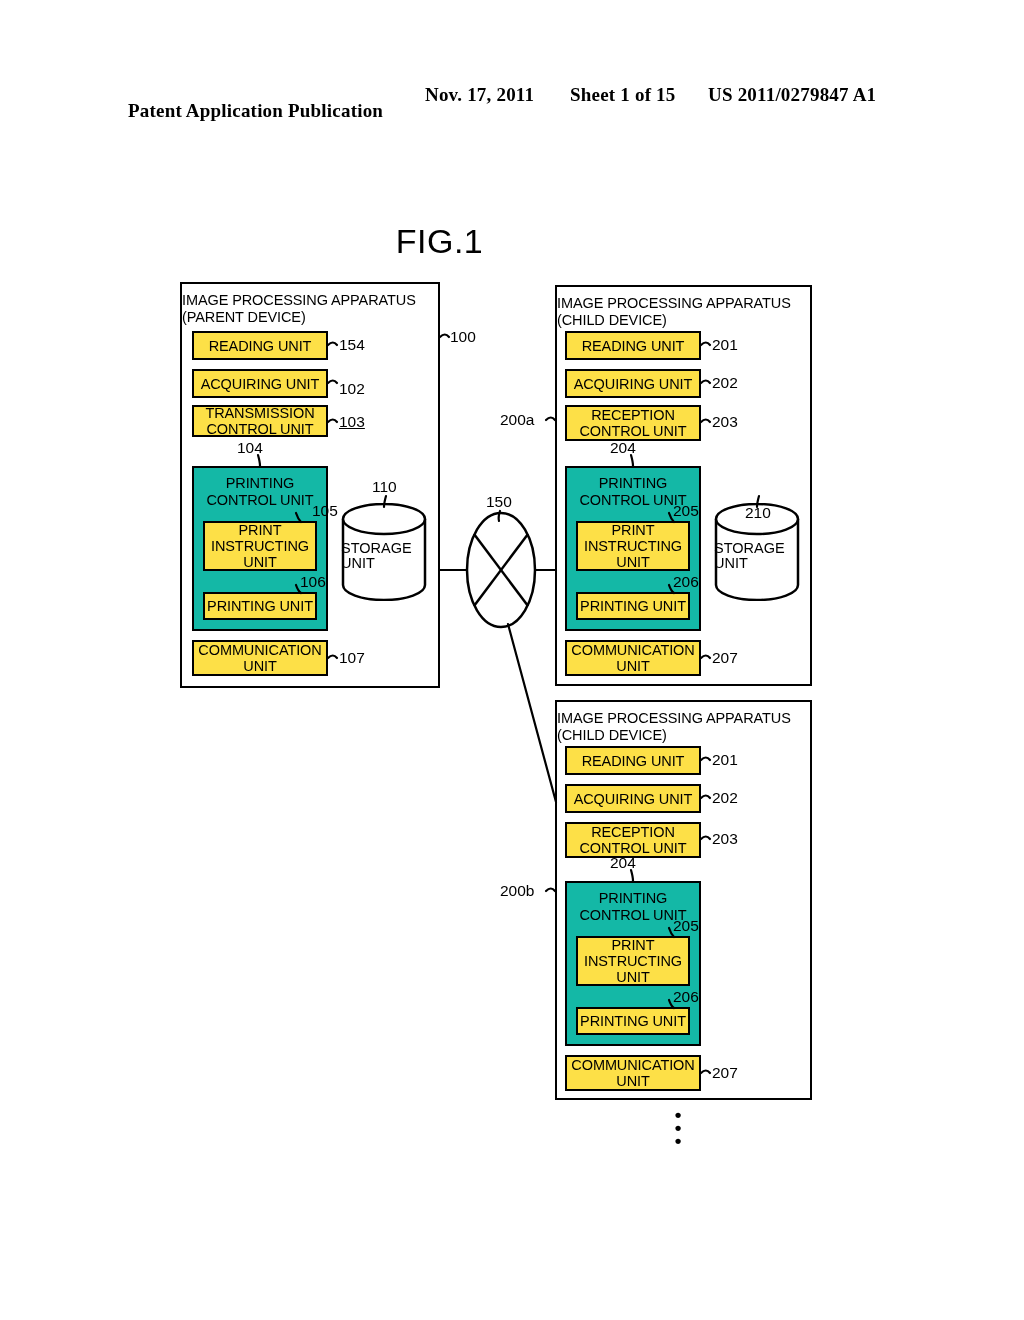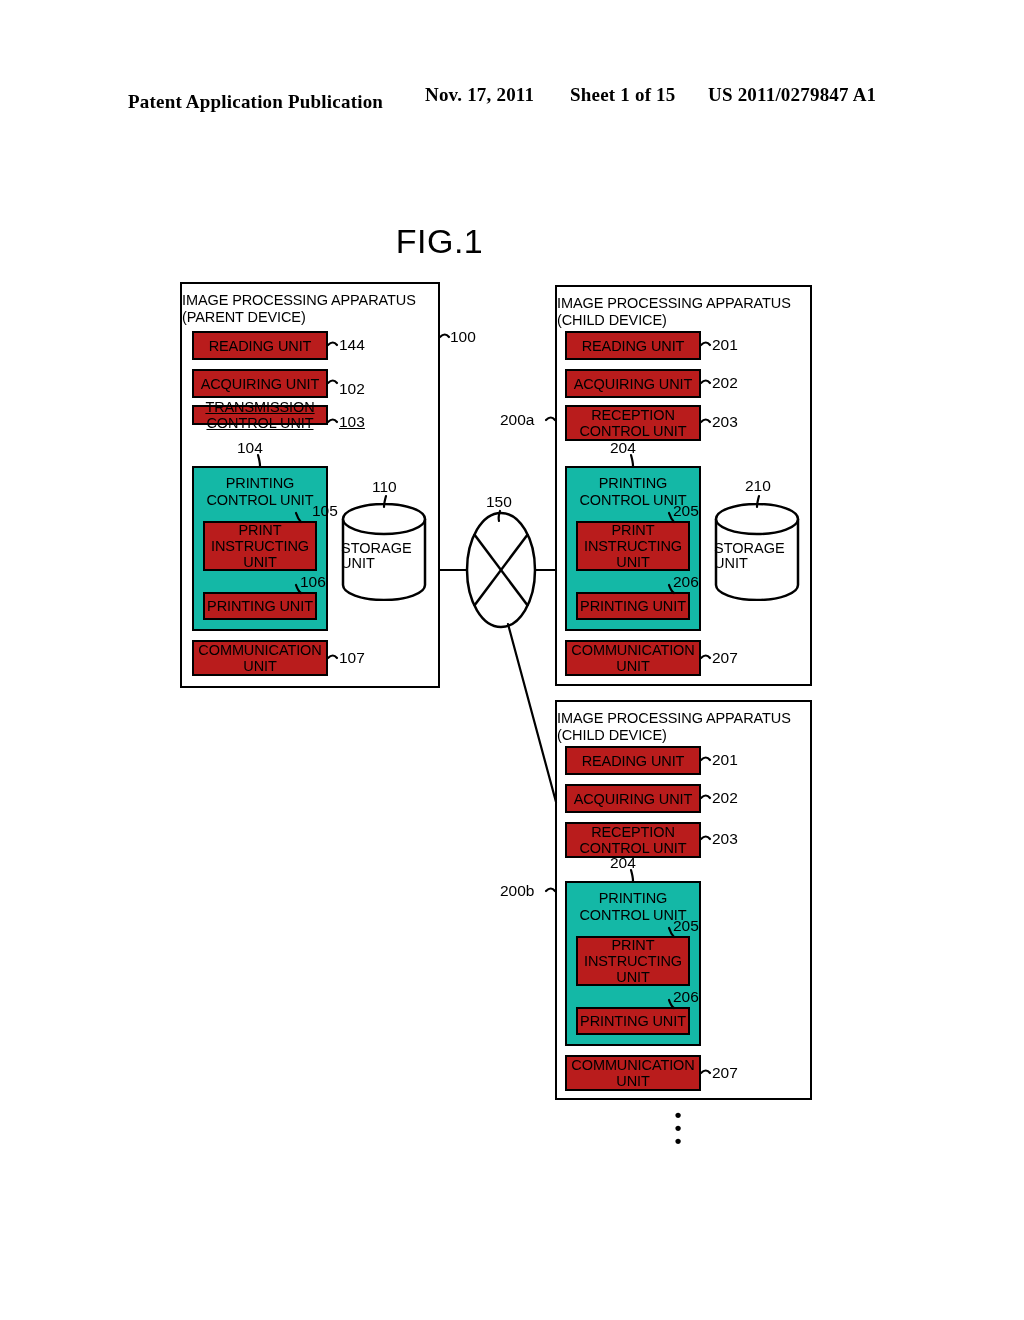--- a/index.html
+++ b/index.html
@@ -22,21 +22,21 @@
     left: 0;
     top: 84px;
     width: 1024px;
     height: 26px;
     font-family: "Liberation Serif", serif;
     font-weight: bold;
     font-size: 19px;
     letter-spacing: 0.2px;
     white-space: nowrap;
   }
-  #patent-header .hdr-pub   { position: absolute; left: 128px; top: 7px; }
+  #patent-header .hdr-pub   { position: absolute; left: 128px; top: 16px; }
   #patent-header .hdr-date  { position: absolute; left: 425px; top: 0; }
   #patent-header .hdr-sheet { position: absolute; left: 570px; top: 0; }
   #patent-header .hdr-num   { position: absolute; left: 708px; top: 0; }
 
   
   #figure-title {
     position: absolute;
     left: 0;
     top: 222px;
     width: 879px;
@@ -59,21 +59,21 @@
     text-align: left;
     font-size: 14.5px;
     line-height: 16.5px;
     letter-spacing: -0.1px;
     white-space: pre-line;
   }
 
   .unit {
     position: absolute;
     border: 2px solid #000;
-    background: #b91c1c;
+    background: #fde047;
     box-sizing: border-box;
     display: flex;
     align-items: center;
     justify-content: center;
     text-align: center;
     font-size: 14.5px;
     line-height: 16px;
     letter-spacing: -0.1px;
     white-space: pre-line;
   }
@@ -156,21 +156,21 @@
 
 <div id="figure-title">FIG.1</div>
 
 <div class="apparatus" style="left:180px; top:282px; width:260px; height:406px;">
   <div class="apparatus-title" style="top:8px;">IMAGE PROCESSING APPARATUS
 (PARENT DEVICE)</div>
 </div>
 
 <div class="unit" style="left:192px; top:331px; width:136px; height:29px;">READING UNIT</div>
 <div class="unit" style="left:192px; top:369px; width:136px; height:29px;">ACQUIRING UNIT</div>
-<div class="unit" style="left:192px; top:405px; width:136px; height:20px;text-decoration:underline;">TRANSMISSION
+<div class="unit" style="left:192px; top:405px; width:136px; height:32px;">TRANSMISSION
 CONTROL UNIT</div>
 
 <div class="group-box" style="left:192px; top:466px; width:136px; height:165px;">
   <div class="group-label" style="top:7px;">PRINTING
 CONTROL UNIT</div>
 </div>
 <div class="unit" style="left:203px; top:521px; width:114px; height:50px;">PRINT
 INSTRUCTING
 UNIT</div>
 <div class="unit" style="left:203px; top:592px; width:114px; height:28px;">PRINTING UNIT</div>
@@ -297,40 +297,40 @@
     <path d="M669,928 q2,6 5,9"></path>
     <path d="M669,1000 q2,6 5,8"></path>
 
     <path d="M546,891 q5,-5 9,0"></path>
 
     <path d="M500,511 q-2,6 -1,10"></path>
   </g>
 </svg>
 
 <div class="refnum" style="left:450px; top:329px;">100</div>
-<div class="refnum" style="left:339px; top:337px;">144</div>
+<div class="refnum" style="left:339px; top:337px;">154</div>
 <div class="refnum" style="left:339px; top:381px;">102</div>
 <div class="refnum" style="left:339px; top:414px;text-decoration:underline;">103</div>
 <div class="refnum" style="left:237px; top:440px;">104</div>
 <div class="refnum" style="left:312px; top:503px;">105</div>
 <div class="refnum" style="left:300px; top:574px;">106</div>
 <div class="refnum" style="left:339px; top:650px;">107</div>
 <div class="refnum" style="left:372px; top:479px;">110</div>
 
 <div class="refnum" style="left:486px; top:494px;">150</div>
 
 <div class="refnum" style="left:500px; top:412px;">200a</div>
 <div class="refnum" style="left:712px; top:337px;">201</div>
 <div class="refnum" style="left:712px; top:375px;">202</div>
 <div class="refnum" style="left:712px; top:414px;">203</div>
 <div class="refnum" style="left:610px; top:440px;">204</div>
 <div class="refnum" style="left:673px; top:503px;">205</div>
 <div class="refnum" style="left:673px; top:574px;">206</div>
 <div class="refnum" style="left:712px; top:650px;">207</div>
-<div class="refnum" style="left:745px; top:478px;">210</div>
+<div class="refnum" style="left:745px; top:505px;">210</div>
 
 <div class="refnum" style="left:500px; top:883px;">200b</div>
 <div class="refnum" style="left:712px; top:752px;">201</div>
 <div class="refnum" style="left:712px; top:790px;">202</div>
 <div class="refnum" style="left:712px; top:831px;">203</div>
 <div class="refnum" style="left:610px; top:855px;">204</div>
 <div class="refnum" style="left:673px; top:918px;">205</div>
 <div class="refnum" style="left:673px; top:989px;">206</div>
 <div class="refnum" style="left:712px; top:1065px;">207</div>
 

